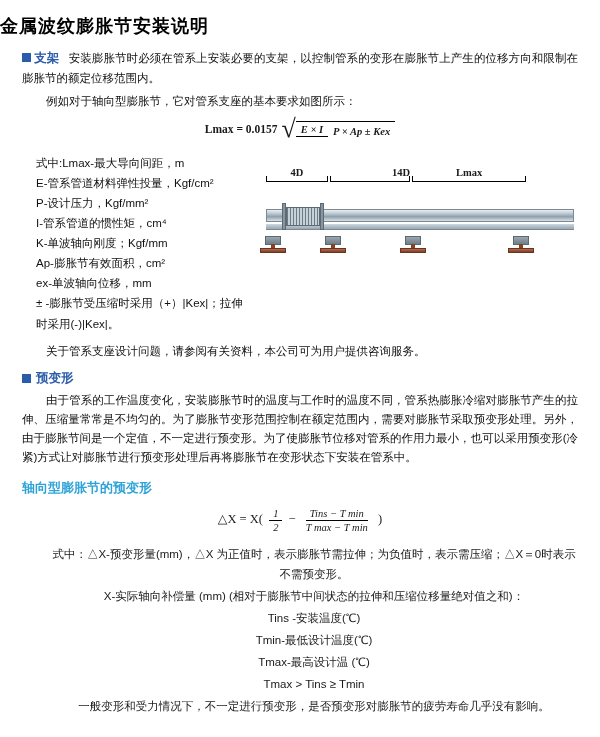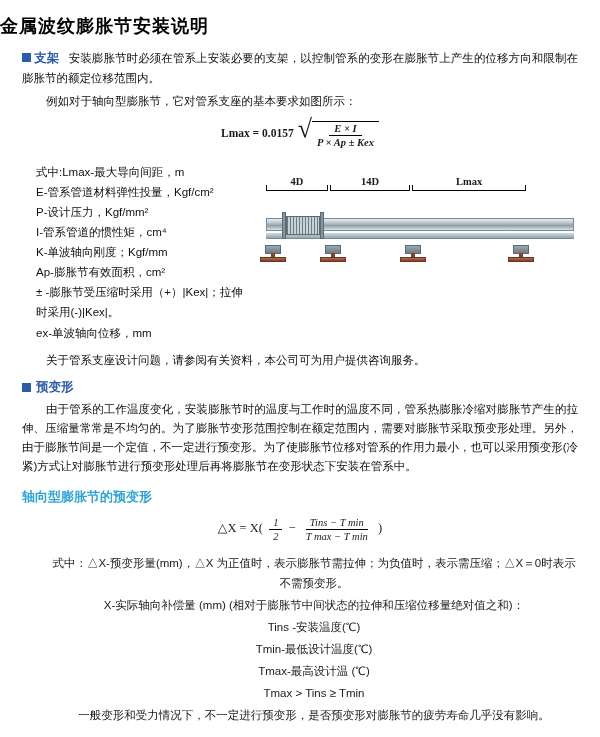--- a/index.html
+++ b/index.html
@@ -84,21 +84,21 @@
     display: flex;
     align-items: stretch;
   }
   .radical .sign {
     font-size: 26px;
     line-height: 20px;
     font-family: "Liberation Serif", serif;
   }
   .frac {
     display: inline-flex;
-    flex-direction: column;
+    flex-direction: row;
     align-items: center;
     border-top: 1px solid #000;
     padding-top: 1px;
     margin-top: 2px;
   }
   .frac .num {
     font-size: 10.5px;
     font-style: italic;
     padding: 0 5px 1px 5px;
     border-bottom: 1px solid #000;
@@ -316,36 +316,36 @@
 
     <div class="two-col">
       <div class="col-left">
         <ul class="deflist">
           <li>式中:Lmax-最大导向间距，m</li>
           <li>E-管系管道材料弹性投量，Kgf/cm²</li>
           <li>P-设计压力，Kgf/mm²</li>
           <li>I-管系管道的惯性矩，cm⁴</li>
           <li>K-单波轴向刚度；Kgf/mm</li>
           <li>Ap-膨胀节有效面积，cm²</li>
+          <li>ex-单波轴向位移，mm</li>
           <li>± -膨胀节受压缩时采用（+）|Kex|；拉伸时采用(-)|Kex|。</li>
-          <li>ex-单波轴向位移，mm</li>
         </ul>
       </div>
 
       <div class="col-right">
         <div class="drawing">
 
           <div class="dim-row">
             <div class="dim-seg" style="left:6px;width:62px;">
               <span class="lbl">4D</span>
               <span class="dim-bar"></span>
               <span class="tick" style="left:0;"></span>
               <span class="tick" style="right:0;"></span>
             </div>
-            <div class="dim-seg" style="left:70px;width:80px;">
+            <div class="dim-seg" style="left:70px;width:80px;text-align:right;">
               <span class="lbl">14D</span>
               <span class="dim-bar"></span>
               <span class="tick" style="left:0;"></span>
               <span class="tick" style="right:0;"></span>
             </div>
             <div class="dim-seg" style="left:152px;width:114px;">
               <span class="lbl">Lmax</span>
               <span class="dim-bar"></span>
               <span class="tick" style="left:0;"></span>
               <span class="tick" style="right:0;"></span>

